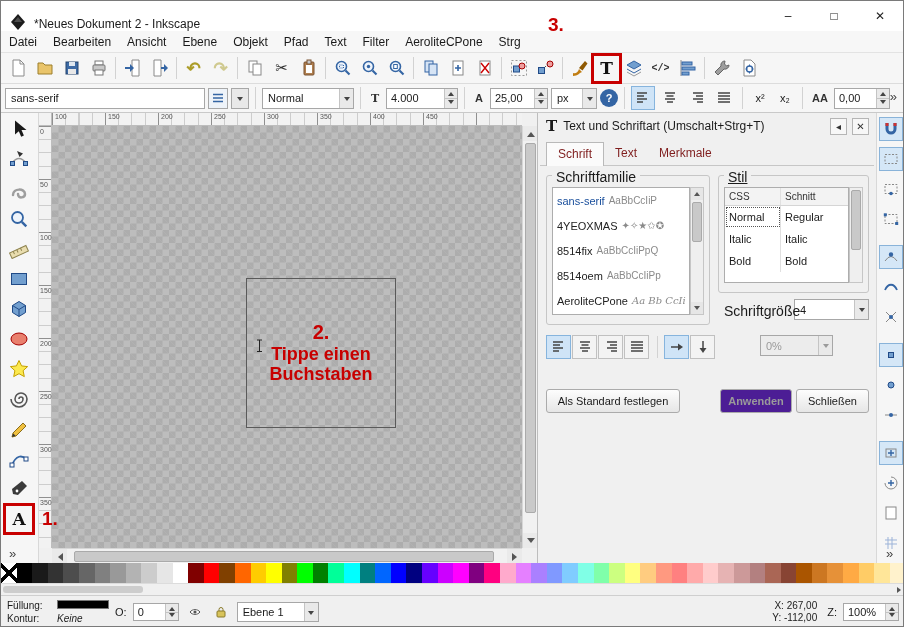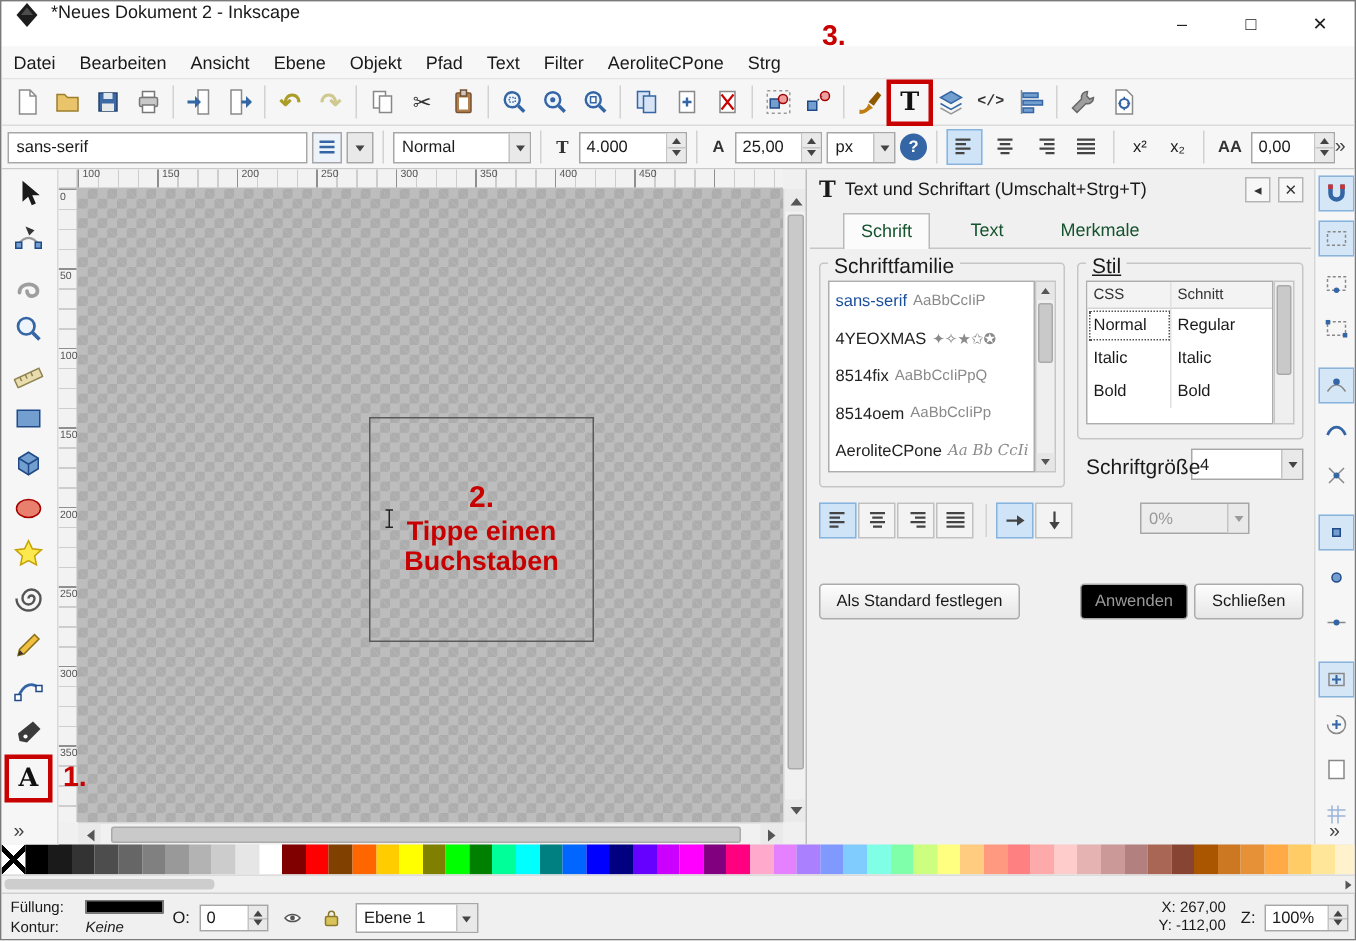--- a/index.html
+++ b/index.html
@@ -2,21 +2,21 @@
 <html style="--red: #c80000;"><head>
 <meta charset="utf-8">
 <style>
   :root{ --red:#c80000; }
   *{box-sizing:border-box; margin:0; padding:0;}
   html,body{width:904px;height:627px;}
   body{font-family:"Liberation Sans",sans-serif; font-size:12px; color:#1a1a1a; background:#fff;}
   #win{position:relative;width:904px;height:627px;border:1px solid #7a7a7a;background:#f6f6f6;overflow:hidden;}
 
   
-  .titlebar{position:absolute;left:0;top:0;width:100%;height:30px;background:#fff;display:flex;align-items:flex-start;}
+  .titlebar{position:absolute;left:0;top:0;width:100%;height:30px;background:#fff;display:flex;align-items:flex-end;}
   .titlebar .appicon{margin-left:8px;width:18px;height:18px;}
   .titlebar .title{margin-left:7px;font-size:12px;}
   .wbtns{position:absolute;right:0;top:0;height:30px;display:flex;}
   .wbtn{width:46px;height:30px;display:flex;align-items:center;justify-content:center;font-size:12px;color:#222;}
 
   
   .menubar{position:absolute;left:0;top:30px;width:100%;height:22px;background:#f7f7f7;display:flex;align-items:center;border-bottom:1px solid #e3e3e3;}
   .menu-item{padding:3px 8px;font-size:12px;}
 
   
@@ -90,40 +90,40 @@
   .tri-d2{width:0;height:0;border:4px solid transparent;border-top:5px solid #555;margin-top:3px;}
 
   
   .dlg{position:absolute;left:536px;top:0;width:339px;height:450px;background:#f0f0f0;border-left:1px solid #bdbdbd;}
   .dlg-titlebar{position:absolute;left:0;top:0;width:100%;height:26px;display:flex;align-items:center;}
   .dlg-icon{font-family:"DejaVu Serif",serif;font-weight:bold;font-size:15px;margin-left:8px;}
   .dlg-title{margin-left:6px;font-size:12px;}
   .dlg-tbtn{position:absolute;top:5px;width:17px;height:17px;border:1px solid #b5b5b5;background:#f7f7f7;display:flex;align-items:center;justify-content:center;font-size:10px;color:#333;}
   .dlg-body-sep{position:absolute;left:2px;right:2px;top:52px;border-top:1px solid #c6c6c6;}
   .tabs{position:absolute;left:8px;top:29px;display:flex;height:24px;}
-  .tab{padding:4px 11px;font-size:12px;color:#14532d;margin-left:16px;}
+  .tab{padding:4px 11px;font-size:12px;color:#7f1d1d;}
   .tab.active{background:#fbfbfb;border:1px solid #b9b9b9;border-bottom:none;position:relative;top:0;}
   .frame{position:absolute;border:1px solid #c6c6c6;border-radius:3px;}
   .frame-label{position:absolute;background:#f0f0f0;padding:0 4px;font-size:14px;z-index:2;}
   .fontlist{position:absolute;left:14px;top:74px;width:138px;height:128px;background:#fff;border:1px solid #adadad;overflow:hidden;}
   .fontrow{height:25px;display:flex;align-items:center;padding:0 4px;white-space:nowrap;overflow:hidden;}
   .fontrow .fname{font-size:11px;color:#222;margin-right:4px;}
   .fontrow.sel .fname{color:#1a4f9c;}
   .fontrow .fsample{font-size:10px;color:#8a8a8a;}
   .fontrow.script .fsample{font-family:"DejaVu Serif",serif;font-style:italic;}
   .mini-scroll{position:absolute;width:14px;background:#efefef;border:1px solid #c6c6c6;}
   .mini-scroll .sb-btn{width:12px;height:12px;background:#e6e6e6;}
   .styletable{position:absolute;left:186px;top:74px;width:125px;height:96px;background:#fff;border:1px solid #adadad;font-size:11px;}
   .strow{display:flex;height:22px;align-items:center;}
   .strow.head{height:18px;background:#f3f3f3;border-bottom:1px solid #d5d5d5;font-size:10px;color:#333;}
   .stc1{width:56px;padding-left:4px;border-right:1px solid #e0e0e0;height:100%;display:flex;align-items:center;}
   .stc2{flex:1;padding-left:4px;height:100%;display:flex;align-items:center;}
   .cell-sel{outline:1px dotted #555;outline-offset:-2px;}
   .gbtn{position:absolute;height:24px;background:linear-gradient(#fdfdfd,#e6e6e6);border:1px solid #ababab;border-radius:3px;font-size:11px;display:flex;align-items:center;justify-content:center;}
-  .gbtn.disabled{color:#9a9a9a;background:#000000;}
+  .gbtn.disabled{color:#9a9a9a;background:#4c1d95;font-weight:bold;}
   .dlg .togglebtn{position:absolute;width:25px;height:24px;background:#f3f3f3;border:1px solid #c0c0c0;}
   .dlg .togglebtn.on{background:#cfe4f7;border-color:#86b4dd;}
   .combo-abs{position:absolute;}
   .combo.disabled{background:#ececec;color:#9a9a9a;}
   .dlg-sep{position:absolute;width:1px;background:#d2d2d2;}
 
   
   .snapbar{position:absolute;left:875px;top:0;width:29px;height:450px;background:#f6f6f6;border-left:1px solid #d8d8d8;}
   .snapbtn{position:absolute;left:2px;width:24px;height:24px;display:flex;align-items:center;justify-content:center;border:1px solid transparent;}
   .snapbtn.on{background:#d5e7f7;border-color:#89b3d9;}

